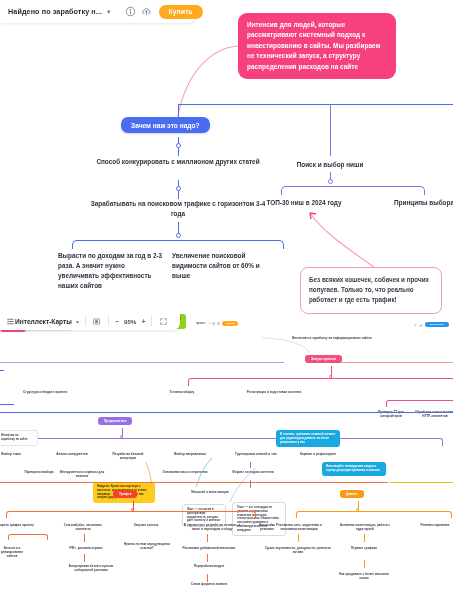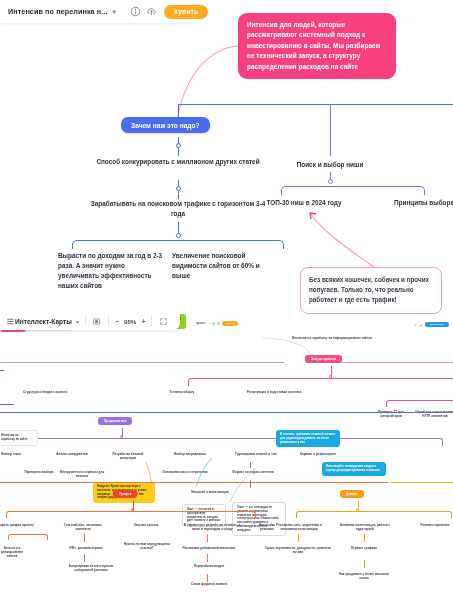--- a/index.html
+++ b/index.html
@@ -358,21 +358,21 @@
 
     <svg class="leader" style="left:296px;top:205px;width:110px;height:70px;">
       <path d="M14 8 C 26 26, 52 44, 78 62" stroke="#f79ab9" stroke-width="1.1" fill="none"></path>
       <path d="M14 8 l 6 1 M14 8 l 1 6" stroke="#f7417f" stroke-width="1.4" fill="none"></path>
     </svg>
 
     <div class="callout-white">Без всяких кошечек, собачек и прочих попугаев. Только то, что реально работает и где есть трафик!</div>
   </div>
 
   <div class="topbar">
-    <span class="doc-title">Интенсив по перелинка н...</span>
+    <span class="doc-title">Найдено по заработку н...</span>
     <span class="chev">▾</span>
     <span class="tb-div"></span>
     <span class="ic">
       <svg viewBox="0 0 16 16" width="11" height="11">
         <circle cx="8" cy="8" r="6.2" fill="none" stroke="#6c6c7a" stroke-width="1.1"></circle>
         <circle cx="8" cy="5" r=".9" fill="#6c6c7a"></circle>
         <path d="M8 7.2v4.2" stroke="#6c6c7a" stroke-width="1.1" stroke-linecap="round"></path>
       </svg>
     </span>
     <span class="ic">

